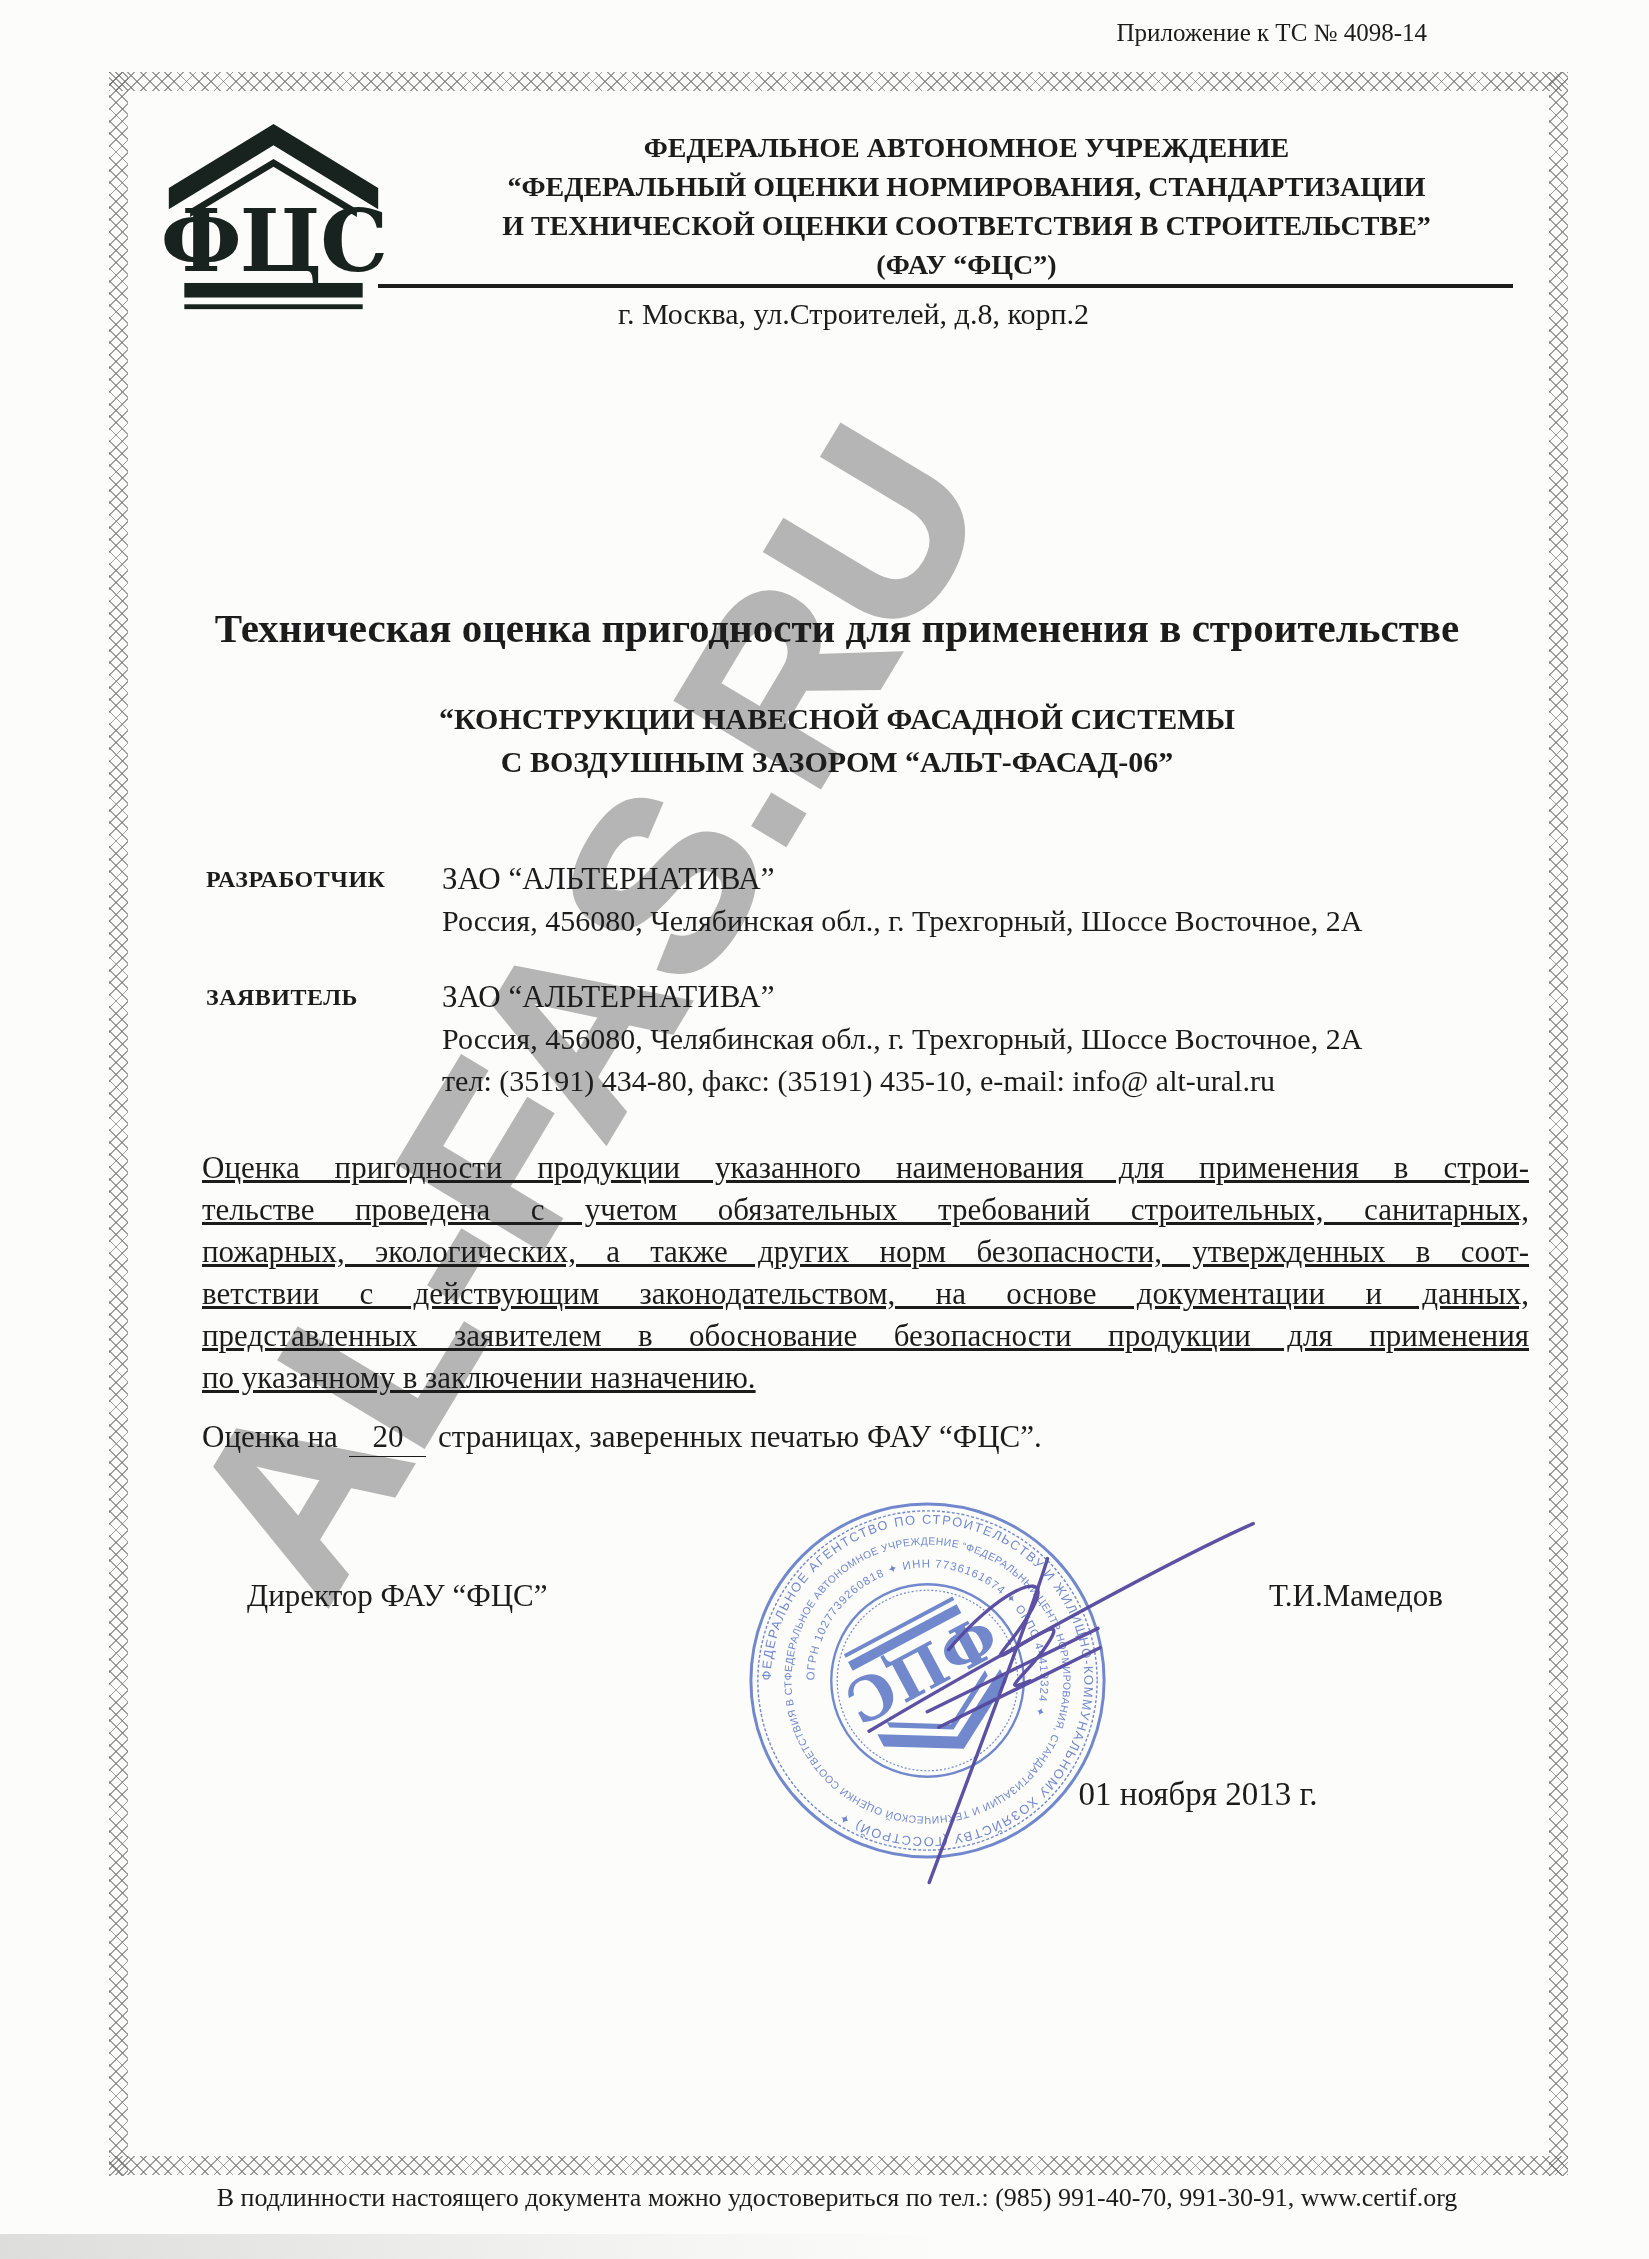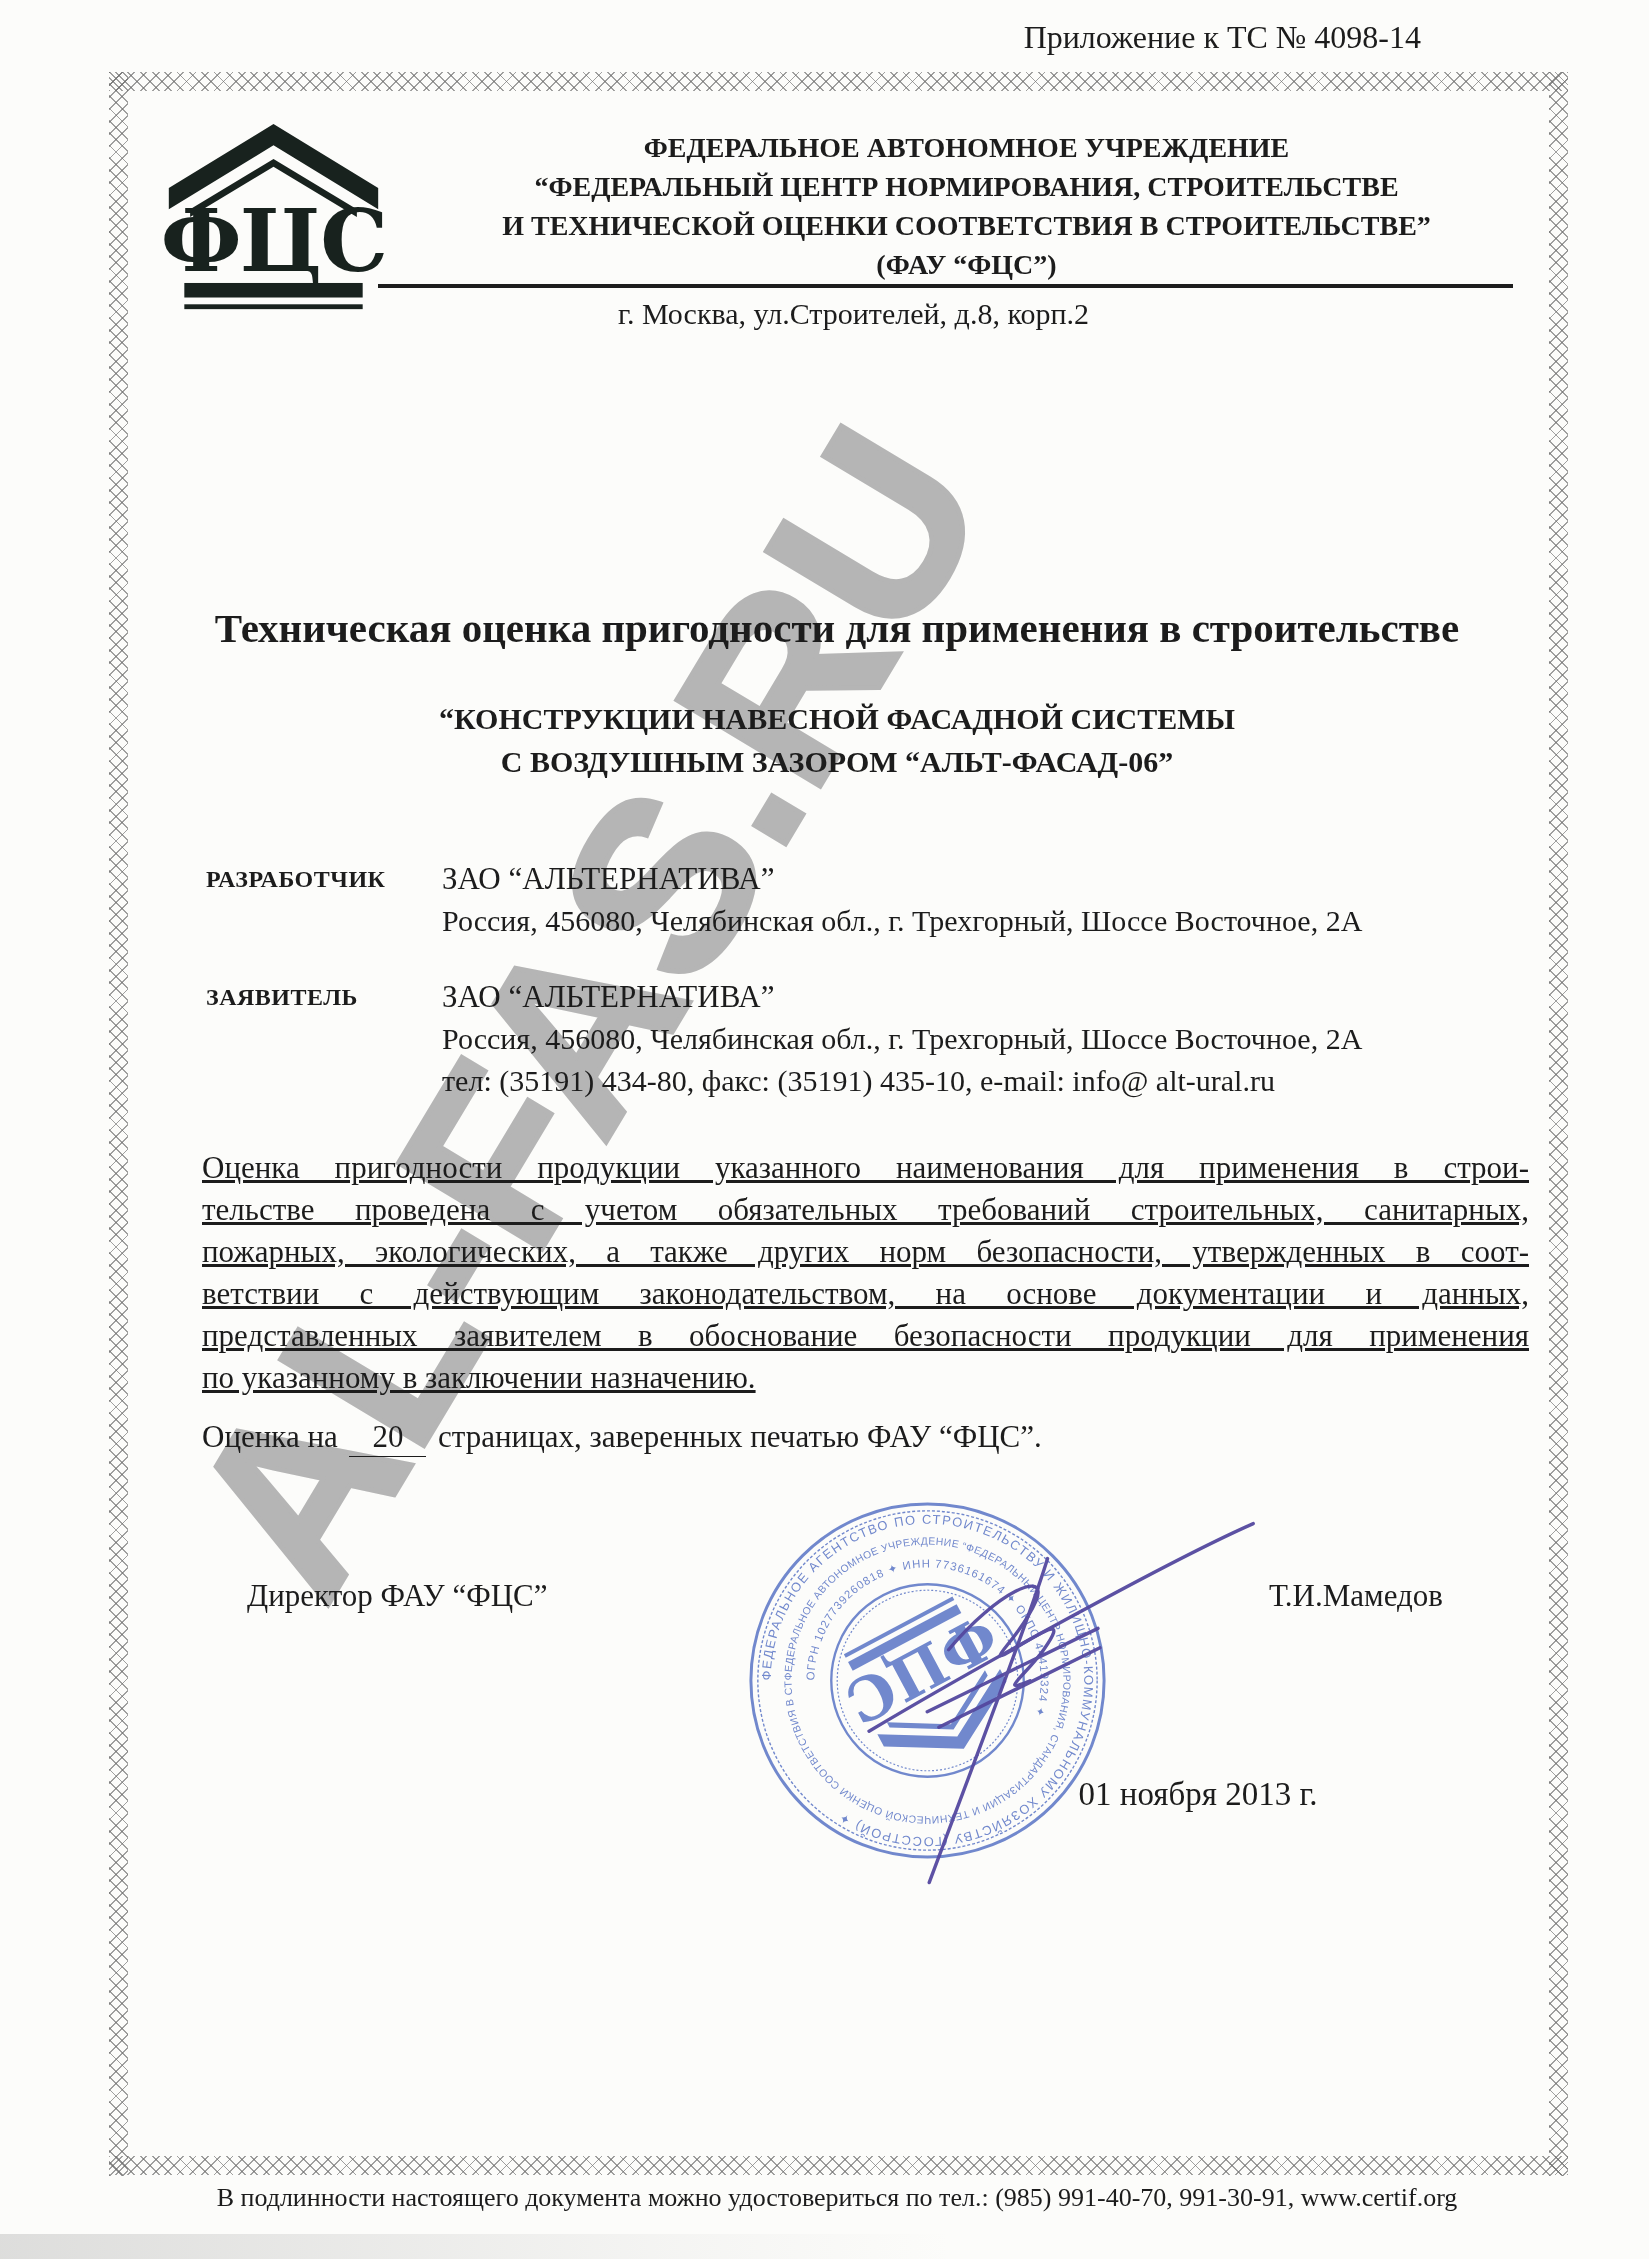--- a/index.html
+++ b/index.html
@@ -6,21 +6,21 @@
   #page{position:relative;width:1650px;height:2259px;background:#fcfcfa;overflow:hidden;
         font-family:"Liberation Serif","DejaVu Serif",serif;color:#1c1c1c;}
   .abs{position:absolute;}
   
   .lattice{position:absolute;z-index:2;
     background-image:
       repeating-linear-gradient(45deg,rgba(110,110,110,.65) 0 1.3px,transparent 1.3px 8.7px),
       repeating-linear-gradient(135deg,rgba(110,110,110,.65) 0 1.3px,transparent 1.3px 8.7px);}
   
   .layer{position:absolute;inset:0;z-index:3;}
-  .annex{top:19.4px;right:229px;font-size:32px;}
+  .annex{top:19.4px;right:223px;font-size:25px;}
   .masthead-text{left:388px;top:128px;width:1157px;text-align:center;font-weight:bold;
                  font-size:28px;line-height:39px;}
   .rule{left:378px;top:284px;width:1135px;height:3.9px;background:#1d1d1d;}
   .address{left:286px;top:297px;width:1135px;text-align:center;font-size:30px;}
   .doc-title{left:109px;top:439px;width:1456px;text-align:center;font-size:47px;
              font-weight:bold;letter-spacing:2.9px;}
   .doc-subtitle{left:109px;top:604px;width:1456px;text-align:center;font-size:41px;font-weight:bold;}
   .product{left:109px;top:697px;width:1456px;text-align:center;font-size:30px;
            font-weight:bold;line-height:43px;font-family:Liberation Serif, serif;}
   .fieldlabel{left:206px;font-size:24px;font-weight:bold;letter-spacing:0.5px;}
@@ -71,21 +71,21 @@
         <polygon points="6,88 114,22 222,88 222,66 114,0 6,66" fill="#18221e"></polygon>
         <polygon points="28,96 114,44 200,96 200,88 114,36 28,88" fill="#18221e"></polygon>
         <text x="114" y="152" text-anchor="middle" font-family="DejaVu Serif, Liberation Serif, serif" font-weight="bold" font-size="88" fill="#18221e" letter-spacing="-2">ФЦС</text>
         <rect x="22" y="164" width="184" height="15" fill="#18221e"></rect>
         <rect x="22" y="186" width="184" height="5" fill="#18221e"></rect>
       </svg>
     </div>
 
     <div class="abs masthead-text">
       <div>ФЕДЕРАЛЬНОЕ АВТОНОМНОЕ УЧРЕЖДЕНИЕ</div>
-      <div>“ФЕДЕРАЛЬНЫЙ ЦЕНТР НОРМИРОВАНИЯ, СТРОИТЕЛЬСТВЕ</div>
+      <div>“ФЕДЕРАЛЬНЫЙ ОЦЕНКИ НОРМИРОВАНИЯ, СТАНДАРТИЗАЦИИ</div>
       <div>И ТЕХНИЧЕСКОЙ ОЦЕНКИ СООТВЕТСТВИЯ В СТРОИТЕЛЬСТВЕ”</div>
       <div>(ФАУ “ФЦС”)</div>
     </div>
     <div class="abs rule"></div>
     <div class="abs address">г. Москва,  ул.Строителей, д.8, корп.2</div>
 
     <div class="abs doc-subtitle">Техническая оценка пригодности для применения в строительстве</div>
     <div class="abs product">
       <div>“КОНСТРУКЦИИ НАВЕСНОЙ ФАСАДНОЙ СИСТЕМЫ</div>
       <div>С ВОЗДУШНЫМ ЗАЗОРОМ “АЛЬТ-ФАСАД-06”</div>

